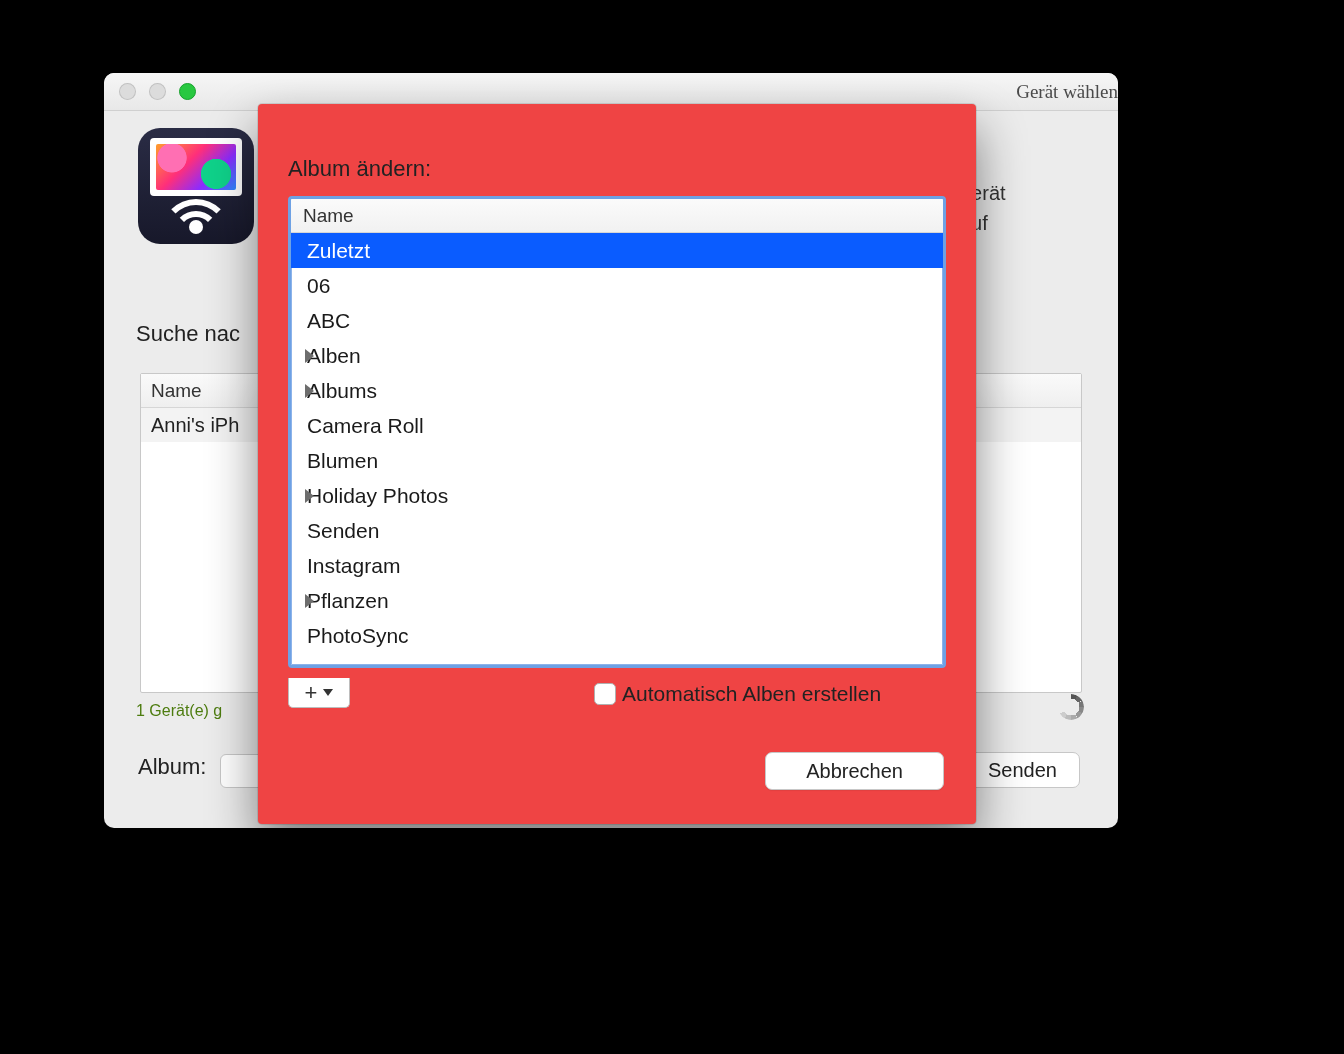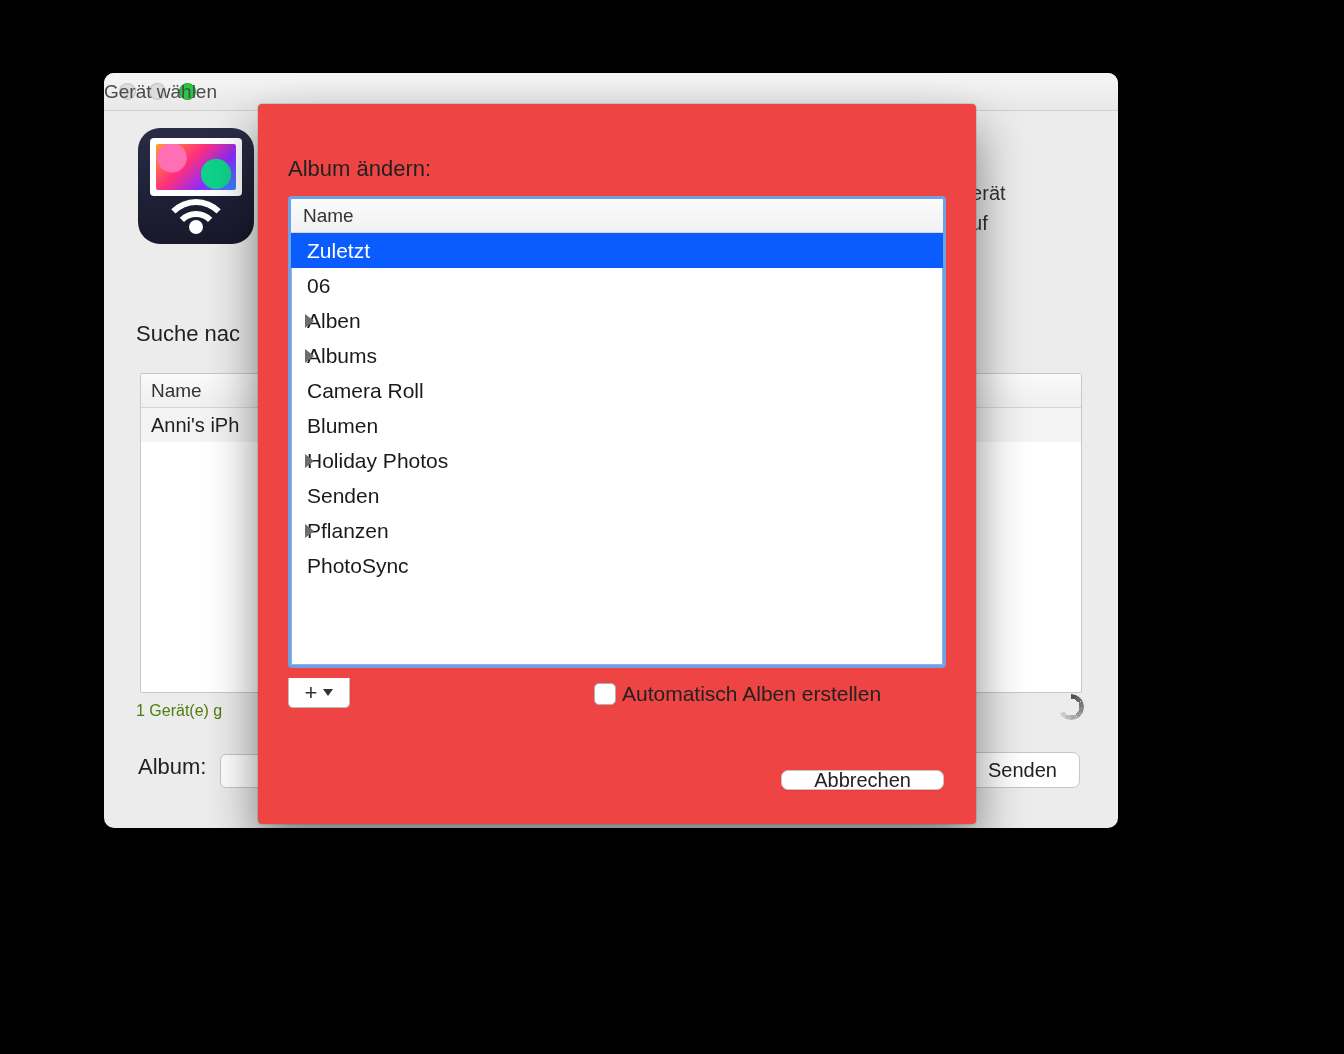--- a/index.html
+++ b/index.html
@@ -33,22 +33,22 @@
     position: relative;
     border-radius: 10px 10px 0 0;
     background: linear-gradient(#f6f6f6,#e8e8e8);
   }
   .traffic { display: flex; gap: 13px; margin-left: 15px; }
   .tl { width: 17px; height: 17px; border-radius: 50%; border: 1px solid rgba(0,0,0,.12); }
   .tl.close   { background:#dcdcdc; }
   .tl.min     { background:#dcdcdc; }
   .tl.zoom    { background:#28c840; border-color:#17a12c; }
   .title {
-    position: absolute; left: 0; right: 0; text-align: left;
-    font-size: 19px; color: #4a4a4a; pointer-events:none;
+    position: absolute; left: 0; right: 0; text-align: right;
+    font-size: 19px; color: #4a4a4a; pointer-events:none;font-family:Liberation Serif, serif;
   }
 
   
   .appicon {
     position: absolute; left: 34px; top: 55px; width: 116px; height: 116px;
     border-radius: 22px; overflow: hidden;
     background: linear-gradient(180deg,#2a2c45 0%,#17182a 100%);
   }
   .appicon .photo {
     position:absolute; left:12px; top:10px; width:92px; height:58px;
@@ -180,21 +180,21 @@
   .chk{
     position:absolute; left:336px; top:578px; display:flex; align-items:center; gap:6px;
     font-size:21px; color:#222;
   }
   .chk input{ width:22px; height:22px; border:1px solid #b0b0b0; border-radius:5px; appearance:none; background:#fff;}
 
   .btnrow{
     position:absolute; right:32px; bottom:34px; display:flex; gap:20px;
   }
   .mbtn{
-    height:20px; padding:0 32px; background:#fff; border:1px solid #c7c7c7;
+    height:38px; padding:0 40px; background:#fff; border:1px solid #c7c7c7;
     border-radius:7px; font-size:20px; display:flex; align-items:center;
     box-shadow:0 1px 1px rgba(0,0,0,.06);
   }
 </style>
 </head>
 <body>
 
 <div class="win">
   <div class="titlebar">
     <div class="traffic">
@@ -241,39 +241,45 @@
   <div class="listbox">
     <div class="listhdr">Name</div>
     <div class="rows" id="album-rows">
         <div class="arow sel">
           <span>Zuletzt</span>
         </div>
         <div class="arow">
           <span>06</span>
         </div>
         <div class="arow">
+          <span>ABC</span>
+        </div>
+        <div class="arow">
           <span class="tri"></span>
           <span>Alben</span>
         </div>
         <div class="arow">
           <span class="tri"></span>
           <span>Albums</span>
         </div>
         <div class="arow">
           <span>Camera Roll</span>
         </div>
         <div class="arow">
           <span>Blumen</span>
         </div>
         <div class="arow">
           <span class="tri"></span>
           <span>Holiday Photos</span>
         </div>
         <div class="arow">
           <span>Senden</span>
+        </div>
+        <div class="arow">
+          <span>Instagram</span>
         </div>
         <div class="arow">
           <span class="tri"></span>
           <span>Pflanzen</span>
         </div>
         <div class="arow">
           <span>PhotoSync</span>
         </div>
       </div>
   </div>

